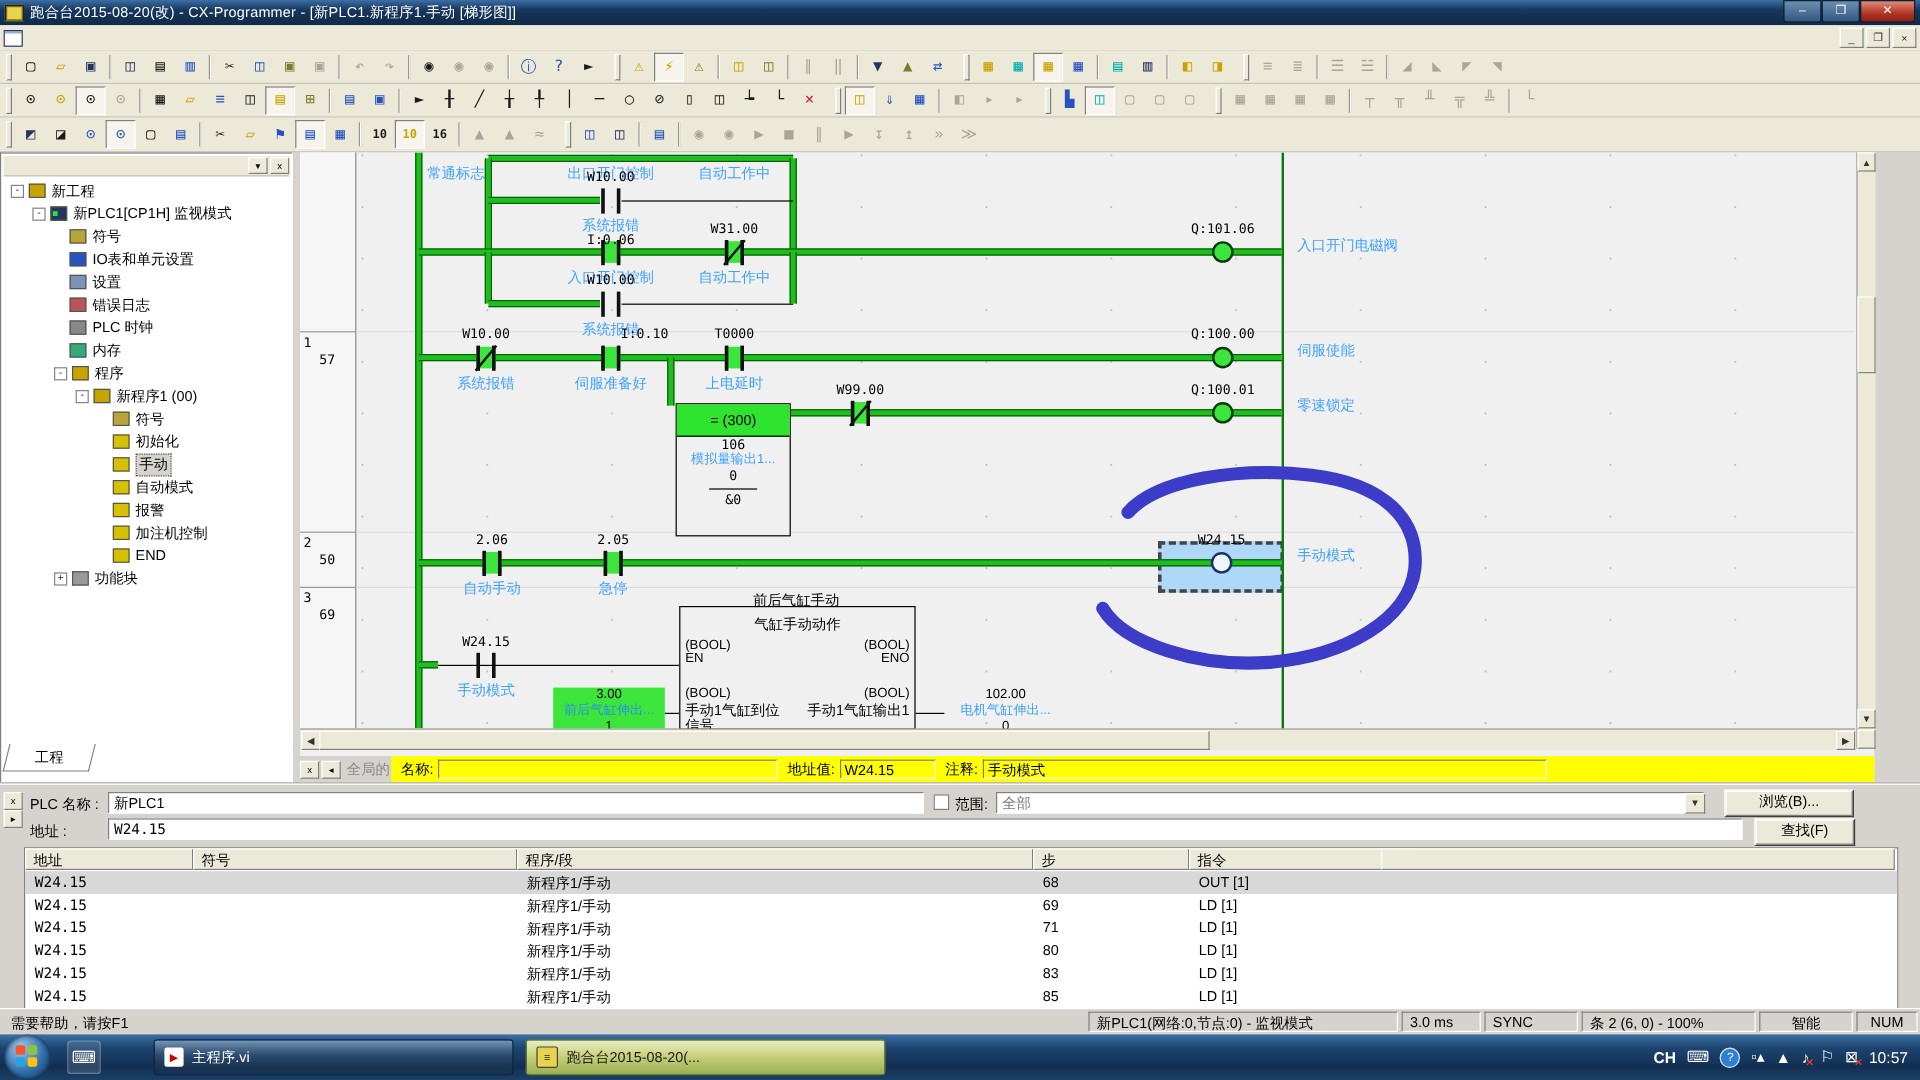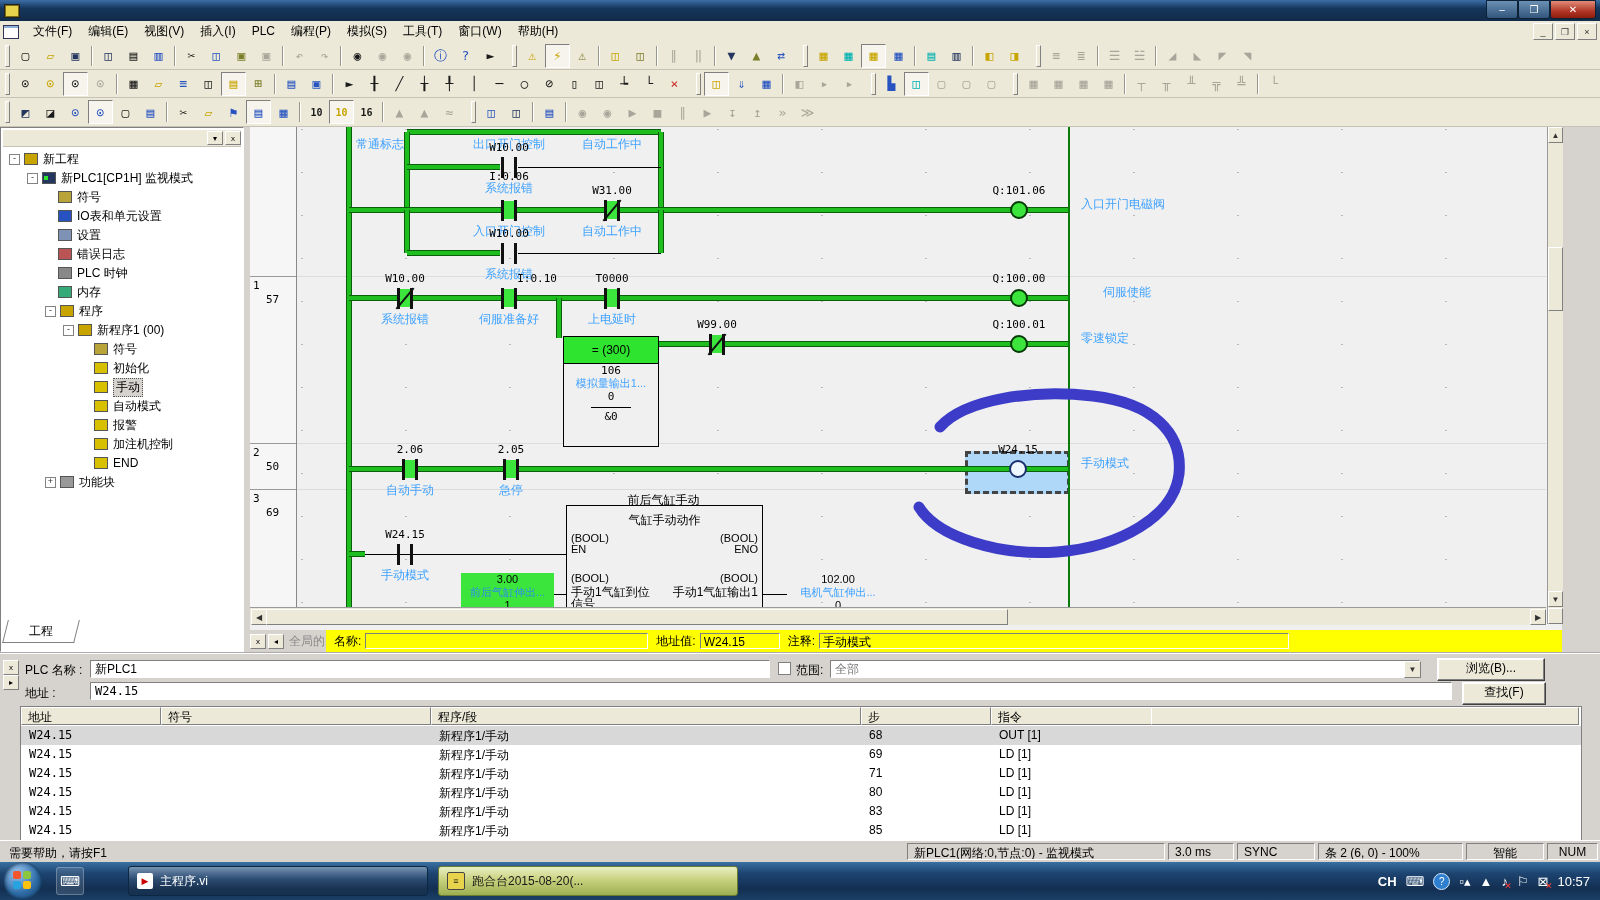--- a/index.html
+++ b/index.html
@@ -111,30 +111,30 @@
   #helpq{width:15px;height:15px;border-radius:50%;background:#2f7fd0;border:1px solid #d5e8fa;color:#fff;font-size:10px;
     display:flex;align-items:center;justify-content:center;}
 </style>
 </head>
 <body>
 
 <div id="app">
 
   <div id="titlebar" class="abs">
     <div id="title-icon"></div>
+    <div id="title-text">跑合台2015-08-20(改) - CX-Programmer - [新PLC1.新程序1.手动 [梯形图]]</div>
     <div id="title-btns">
       <div class="tbtn">–</div>
       <div class="tbtn">❐</div>
       <div class="tbtn close">✕</div>
     </div>
   </div>
 
   <div id="menubar" class="abs">
     <div id="mdi-icon"></div>
-    <span id="menu-items"><span class="menu-item">文件(F)</span><span class="menu-item">编辑(E)</span><span class="menu-item">视图(V)</span><span class="menu-item">插入(I)</span><span class="menu-item">PLC</span><span class="menu-item">编程(P)</span><span class="menu-item">模拟(S)</span><span class="menu-item">工具(T)</span><span class="menu-item">窗口(W)</span><span class="menu-item">帮助(H)</span></span>
     <div id="mdi-btns">
       <div class="mbtn">_</div>
       <div class="mbtn">❐</div>
       <div class="mbtn">×</div>
     </div>
   </div>
 
   <div id="tb1" class="toolbar abs" style="top:42px">
       <div class="tb-handle"></div>
       <div class="tb-btn ck">▢</div>
@@ -473,21 +473,21 @@
           </div>
           <div style="position: absolute; left: 491px; top: 446px; width: 100px; text-align: center; z-index: 3;">
             <div style="font-size: 11px; line-height: 13px; white-space: nowrap;">102.00</div>
             <div style="line-height: 13px; white-space: nowrap; color: rgb(63, 162, 255); font-size: 11px;">电机气缸伸出...</div>
             <div style="font-size: 11px; line-height: 13px; white-space: nowrap;">0</div>
           </div>
           <div class="addr" style="left: 164px; top: 14px; z-index: 4;">W10.00</div>
           <div style="position: absolute; left: 204px; top: 30px; width: 3px; height: 21px; background: rgb(17, 17, 17); z-index: 4;"></div>
           <div style="position: absolute; left: 217px; top: 30px; width: 3px; height: 21px; background: rgb(17, 17, 17); z-index: 4;"></div>
           <div class="cmt" style="left: 154px; top: 53px; z-index: 4;">系统报错</div>
-          <div class="addr" style="left: 164px; top: 43px; z-index: 4;">I:0.06</div>
+          <div class="addr" style="left: 164px; top: 66px; z-index: 4;">I:0.06</div>
           <div style="position: absolute; left: 204px; top: 74px; width: 16px; height: 18px; background: rgb(60, 229, 60); z-index: 3;"></div>
           <div style="position: absolute; left: 204px; top: 73px; width: 3px; height: 21px; background: rgb(17, 17, 17); z-index: 4;"></div>
           <div style="position: absolute; left: 217px; top: 73px; width: 3px; height: 21px; background: rgb(17, 17, 17); z-index: 4;"></div>
           <div class="cmt" style="left: 154px; top: 96px; z-index: 4;">入口开门控制</div>
           <div class="addr" style="left: 267px; top: 57px; z-index: 4;">W31.00</div>
           <div style="position: absolute; left: 307px; top: 74px; width: 16px; height: 18px; background: rgb(60, 229, 60); z-index: 3;"></div>
           <div style="position: absolute; left: 307px; top: 73px; width: 3px; height: 21px; background: rgb(17, 17, 17); z-index: 4;"></div>
           <div style="position: absolute; left: 320px; top: 73px; width: 3px; height: 21px; background: rgb(17, 17, 17); z-index: 4;"></div>
           <div style="position: absolute; left: 314px; top: 70px; width: 2px; height: 27px; background: rgb(17, 17, 17); transform: rotate(40deg); z-index: 5;"></div>
           <div class="cmt" style="left: 257px; top: 96px; z-index: 4;">自动工作中</div>
@@ -535,21 +535,21 @@
           <div class="addr" style="left: 674px; top: 145px; z-index: 4;">Q:100.00</div>
           <div style="position: absolute; left: 713px; top: 162px; width: 18px; height: 18px; border-radius: 50%; box-sizing: border-box; z-index: 4; background: rgb(60, 229, 60); border: 2px solid rgb(6, 59, 6);"></div>
           <div class="addr" style="left: 674px; top: 191px; z-index: 4;">Q:100.01</div>
           <div style="position: absolute; left: 713px; top: 208px; width: 18px; height: 18px; border-radius: 50%; box-sizing: border-box; z-index: 4; background: rgb(60, 229, 60); border: 2px solid rgb(6, 59, 6);"></div>
           <div class="addr" style="left: 673px; top: 316px; z-index: 4;">W24.15</div>
           <div style="position: absolute; left: 712px; top: 333px; width: 18px; height: 18px; border-radius: 50%; box-sizing: border-box; z-index: 4; background: rgb(238, 246, 255); border: 2px solid rgb(26, 47, 110);"></div>
           <div class="cmt" style="left: 25px; top: 9px;">常通标志</div>
           <div class="cmt" style="left: 154px; top: 9px;">出口开门控制</div>
           <div class="cmt" style="left: 257px; top: 9px;">自动工作中</div>
           <div class="cmt" style="left: 784px; top: 69px; text-align: left; z-index: 4;">入口开门电磁阀</div>
-          <div class="cmt" style="left: 784px; top: 157px; text-align: left; z-index: 4; margin-left: 22px;">伺服使能</div>
+          <div class="cmt" style="left: 784px; top: 157px; text-align: left; z-index: 4;">伺服使能</div>
           <div class="cmt" style="left: 784px; top: 203px; text-align: left; z-index: 4;">零速锁定</div>
           <div class="cmt" style="left: 784px; top: 328px; text-align: left; z-index: 4;">手动模式</div>
           <svg width="1249" height="480" style="position: absolute; left: 0px; top: 0px; z-index: 50; pointer-events: none;">
             <path d="M 643,300 C 668,272 736,262 796,269 C 856,276 886,306 882,347 C 877,389 824,420 760,425 C 702,429 640,410 622,380" fill="none" stroke="#3c3cc8" stroke-width="11" stroke-linecap="round"></path>
           </svg>
         </div>
       <div id="vsb" class="abs">
         <div class="sbtn" style="left:0;top:0;width:13px;height:14px">▲</div>
         <div class="sthumb" style="left:0;top:120px;width:13px;height:62px"></div>
         <div class="sbtn" style="left:0;top:464px;width:13px;height:14px">▼</div>

